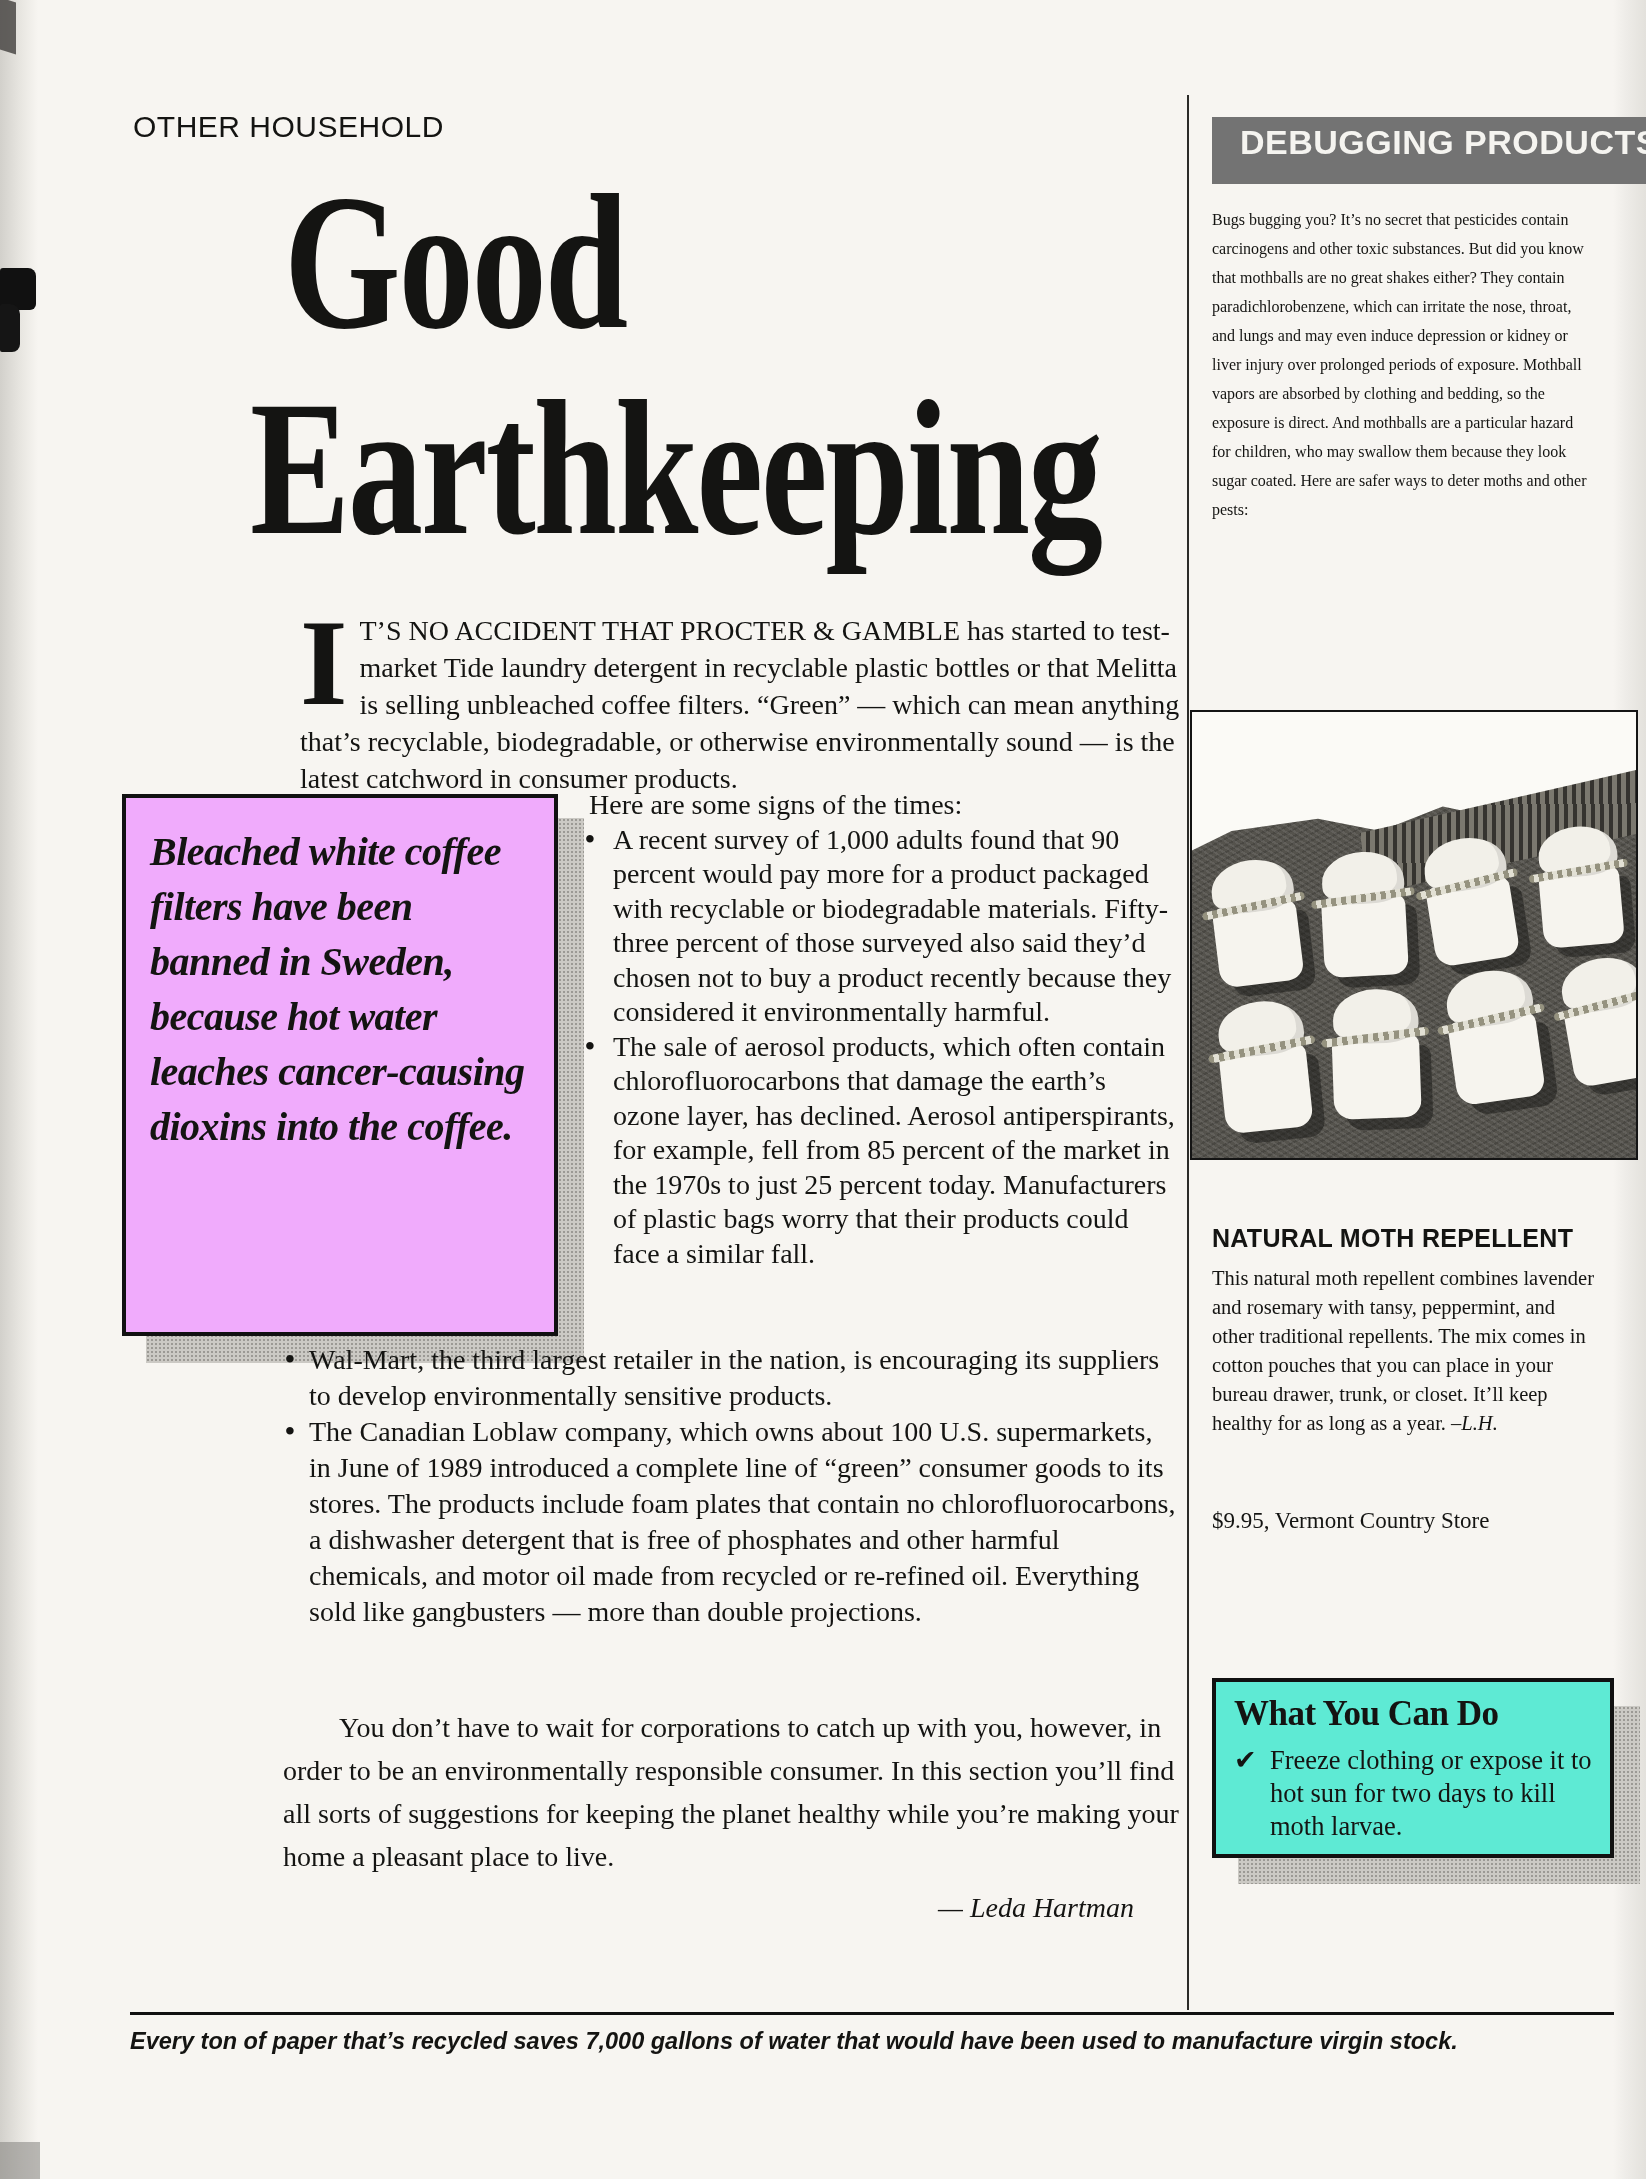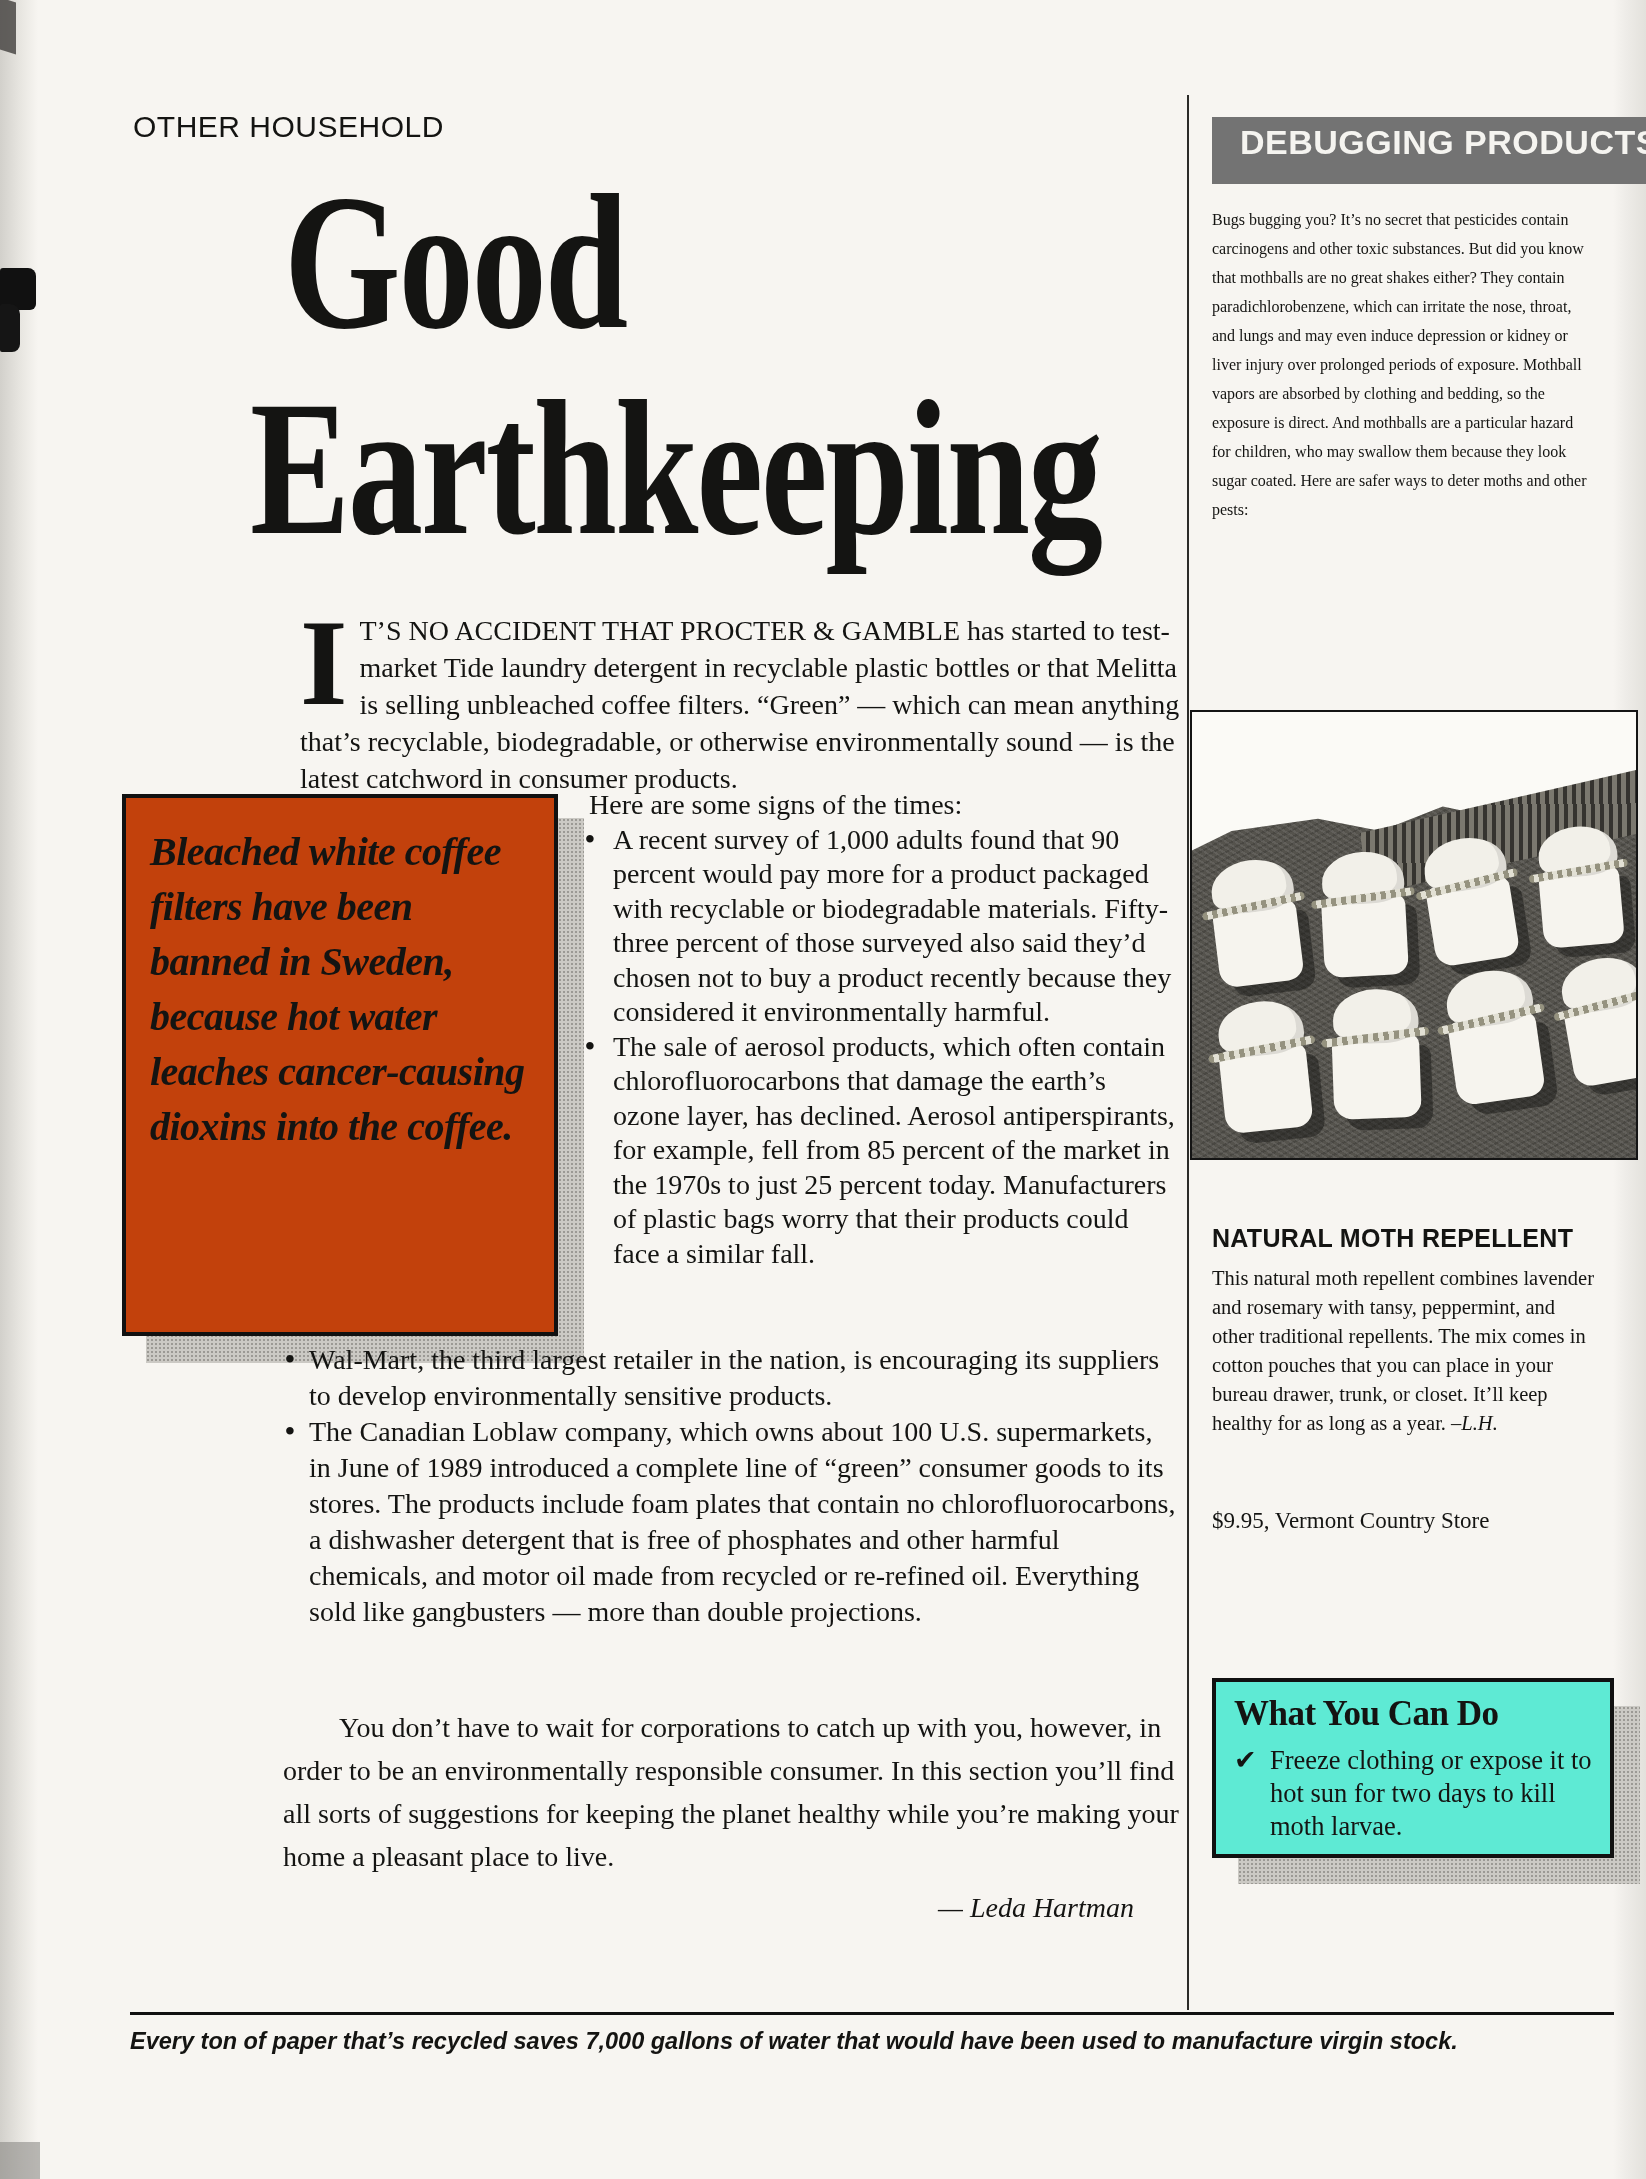--- a/index.html
+++ b/index.html
@@ -35,21 +35,21 @@
   .kicker{left:133px;top:110px;font-size:30px;font-weight:normal;letter-spacing:.5px;}
   .title-line{font-weight:bold;font-size:150px;letter-spacing:-2px;line-height:1;
     transform:scaleY(1.28);transform-origin:left top;white-space:nowrap;}
   .title-1{left:284px;top:166px;}
   .title-2{left:250px;top:372px;}
 
   .intro{left:300px;top:612px;width:880px;font-size:28px;line-height:37px;}
   .dropcap{float:left;font-size:122px;line-height:.74;padding:6px 12px 0 0;font-weight:bold;}
 
   .pq-shadow{left:146px;top:818px;width:438px;height:545px;}
-  .pullquote{left:122px;top:794px;width:436px;height:542px;background:#c2410c;
+  .pullquote{left:122px;top:794px;width:436px;height:542px;background:#f0abfc;
     border:4px solid #111;box-sizing:border-box;padding:26px 24px;}
   .pullquote p{margin:0;font-size:40px;line-height:55px;font-weight:bold;font-style:italic;letter-spacing:-.5px;}
 
   .col-bullets{left:583px;top:788px;width:596px;font-size:28px;line-height:34.5px;}
   .bullet{position:relative;padding-left:30px;margin:0;}
   .bullet::before{content:"\2022";position:absolute;left:2px;top:-1px;font-weight:bold;}
   .signs-intro{margin:0 0 0 6px;}
 
   .full-bullets{left:283px;top:1342px;width:897px;font-size:28px;line-height:36px;}
   .full-bullets .bullet{padding-left:26px;}

